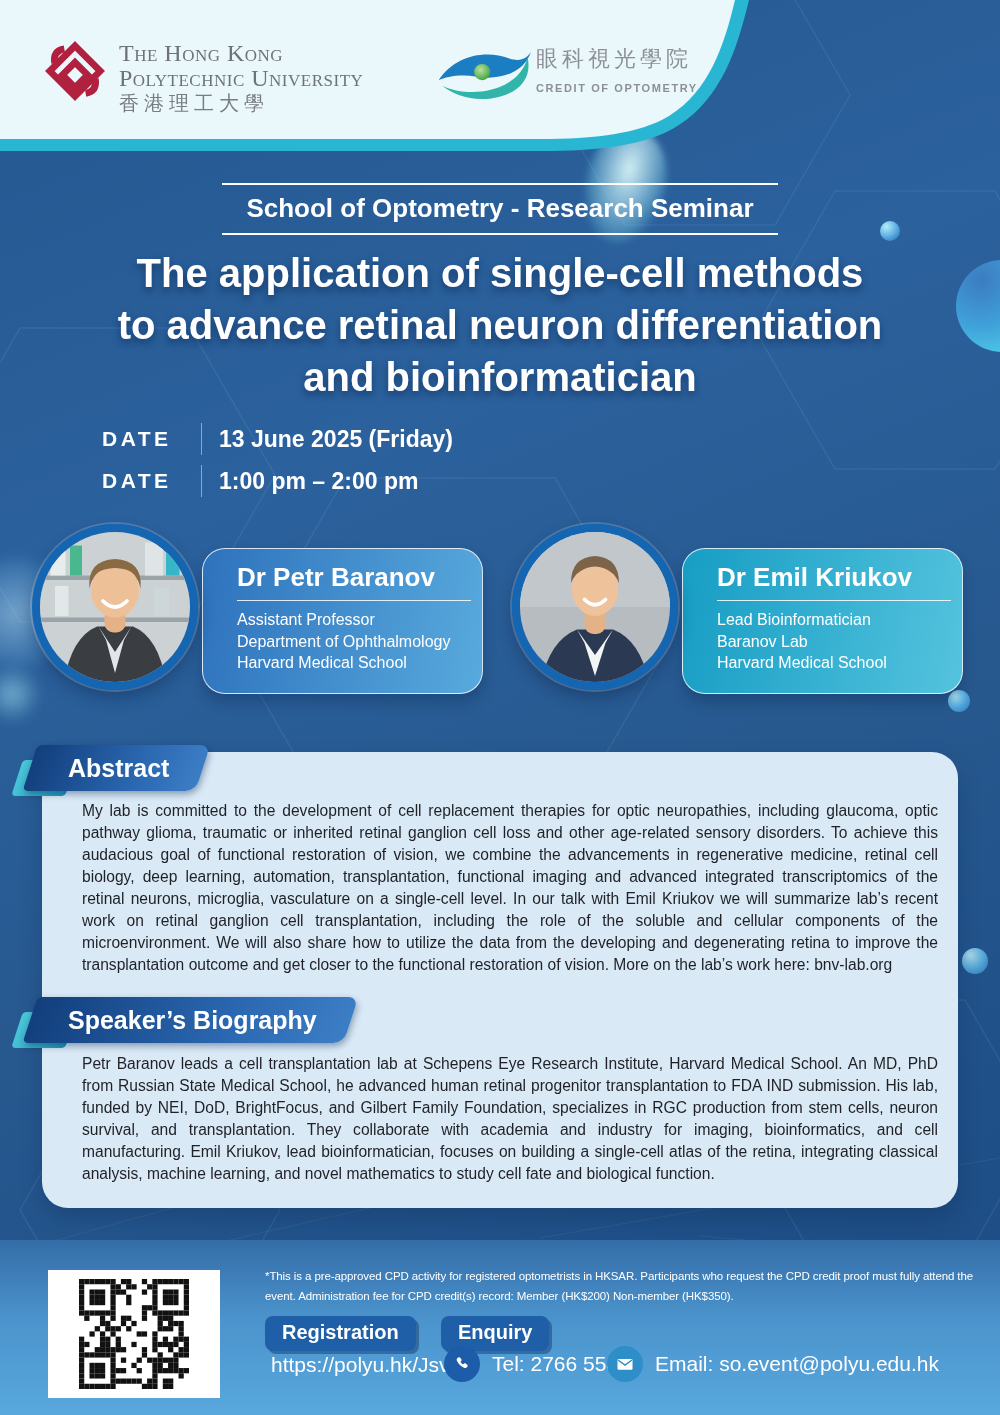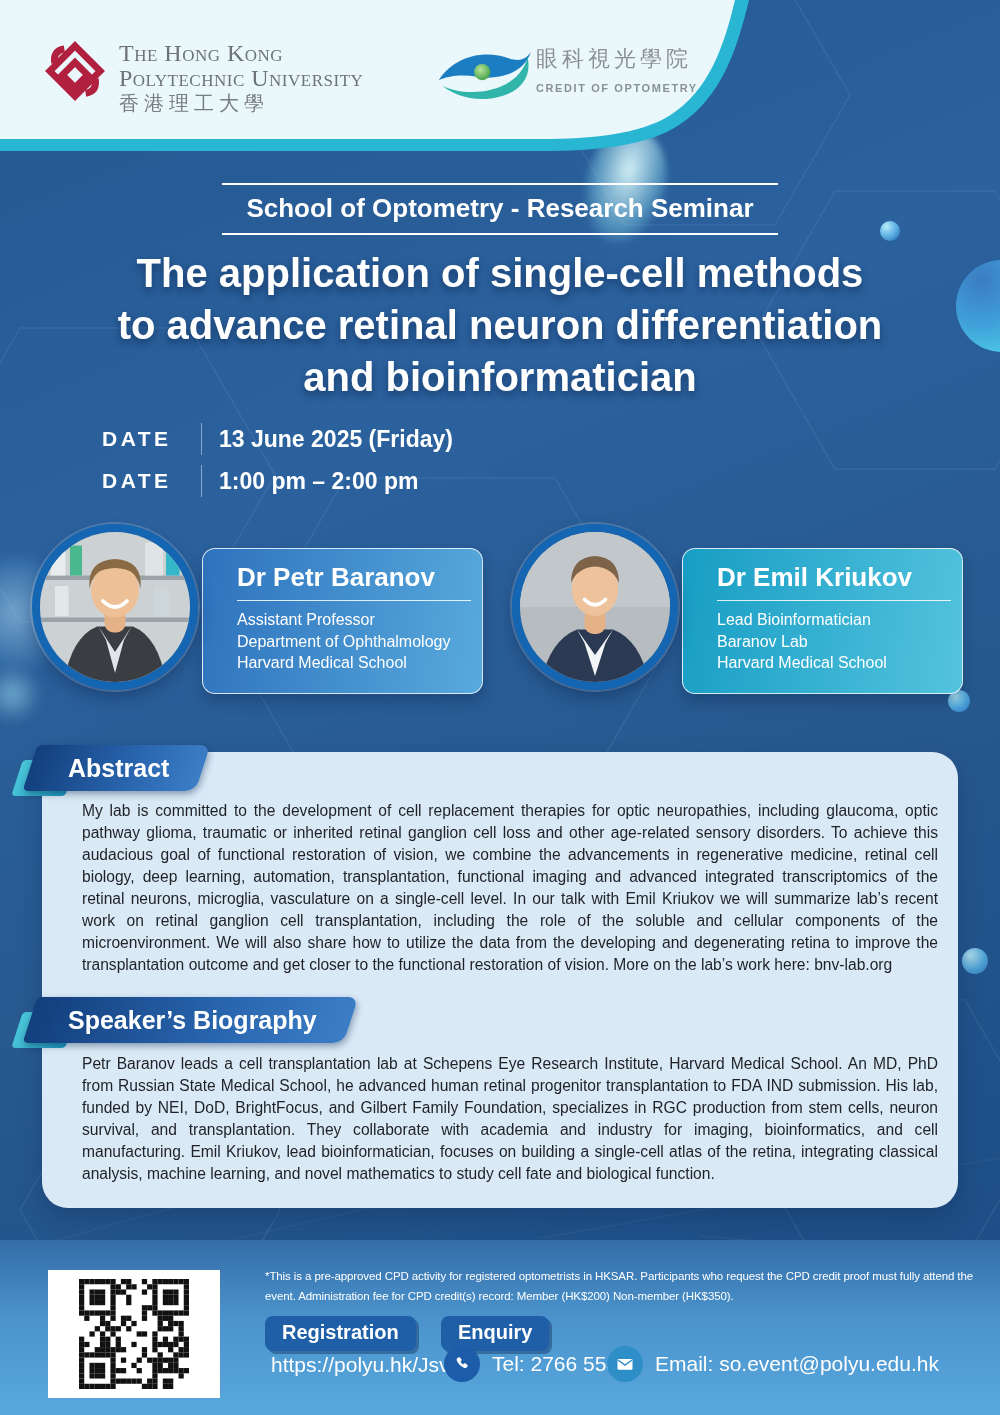--- a/index.html
+++ b/index.html
@@ -50,21 +50,21 @@
   .info-div{width:1px;height:32px;background:rgba(255,255,255,.45);margin:0 17px 0 0;}
   .info-col.right .info-label{margin-right:16px;}
   .info-value{font-size:23px;font-weight:bold;white-space:nowrap;}
   .credit-note{font-size:19px;font-weight:normal;margin-left:7px;}
 
   
   .speaker-photo{position:absolute;z-index:4;width:166px;height:166px;border-radius:50%;
     border:8px solid #1566b2;overflow:hidden;box-shadow:0 0 0 2px rgba(255,255,255,.18),0 8px 16px rgba(8,30,70,.35);}
   .photo-1{left:32px;top:524px;}
   .photo-2{left:512px;top:524px;}
-  .speaker-card{position:absolute;z-index:3;width:281px;height:146px;border-radius:13px;
+  .speaker-card{position:absolute;z-index:3;width:281px;height:146px;border-radius:23px;
     border:1px solid rgba(255,255,255,.8);padding:13px 16px 0 34px;color:#fff;
     box-shadow:0 8px 14px rgba(8,30,70,.28);}
   .card-1{left:202px;top:548px;background:linear-gradient(100deg,#2e72bd,#58aadd);}
   .card-2{left:682px;top:548px;background:linear-gradient(100deg,#179dc4,#54c3de);}
   .speaker-name{font-size:26px;font-weight:bold;white-space:nowrap;}
   .speaker-hr{width:234px;height:1px;background:rgba(255,255,255,.85);margin:7px 0 8px;}
   .speaker-line{font-size:16px;line-height:21.5px;}
 
   
   .content-panel{position:absolute;left:42px;top:752px;width:916px;height:456px;z-index:2;

